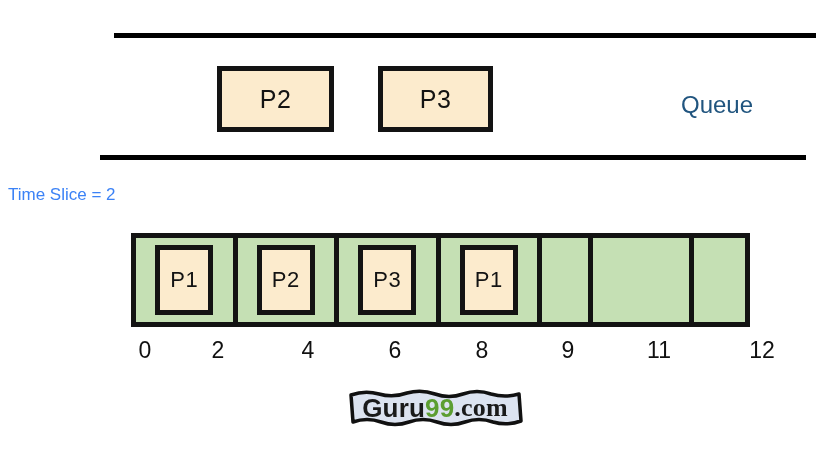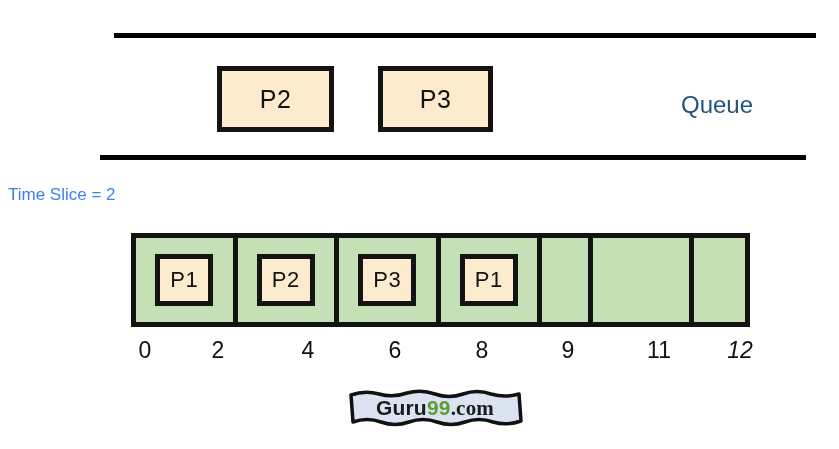--- a/index.html
+++ b/index.html
@@ -87,21 +87,21 @@
     justify-content: center;
     flex: none;
   }
   .gantt-cell:last-child { border-right: none; }
 
   .gantt-proc {
     background: #FCEBCD;
     border: 5px solid #131313;
     box-sizing: border-box;
     width: 58px;
-    height: 52px;
+    height: 70px;
     display: flex;
     align-items: center;
     justify-content: center;
     font-size: 22px;
     color: #131313;
     letter-spacing: 0.5px;
   }
 
   
   #gantt-axis {
@@ -131,21 +131,21 @@
   #guru-logo svg { display: block; }
   #guru-logo .logo-text {
     position: absolute;
     left: 0;
     top: 0;
     width: 180px;
     height: 40px;
     display: flex;
     align-items: center;
     justify-content: center;
-    font-size: 21px;
+    font-size: 26px;
     font-weight: bold;
     letter-spacing: 0.2px;
   }
   .logo-guru { color: #1a1a1a; }
   .logo-99   { color: #5C9E31; }
   .logo-com  { color: #1a1a1a; font-family: Liberation Serif, serif; }
 </style>
 </head>
 <body>
 
@@ -195,21 +195,21 @@
   </div>
 
 <div id="gantt-axis">
     <div class="tick-label" style="left: 145px;">0</div>
     <div class="tick-label" style="left: 218px;">2</div>
     <div class="tick-label" style="left: 308px;">4</div>
     <div class="tick-label" style="left: 395px;">6</div>
     <div class="tick-label" style="left: 482px;">8</div>
     <div class="tick-label" style="left: 568px;">9</div>
     <div class="tick-label" style="left: 659px; text-align: right;">11</div>
-    <div class="tick-label" style="left: 740px; font-style: italic;">12</div>
+    <div class="tick-label" style="left: 762px;">12</div>
   </div>
 
 <div id="guru-logo">
   <svg width="180" height="40" viewBox="0 0 180 40" xmlns="http://www.w3.org/2000/svg">
     <path d="M6 7 Q20 2 34 6 Q48 10 62 5 Q76 1 90 6 Q104 11 118 6 Q132 1 146 6 Q160 10 174 6
              L176 33 Q162 38 148 34 Q134 29 120 34 Q106 39 92 34 Q78 29 64 34 Q50 39 36 34
              Q22 29 8 34 Z" fill="#DCE3F0" stroke="#111111" stroke-width="3.5" stroke-linejoin="round"></path>
   </svg>
   <div class="logo-text">
     <span class="logo-guru">Guru</span>

